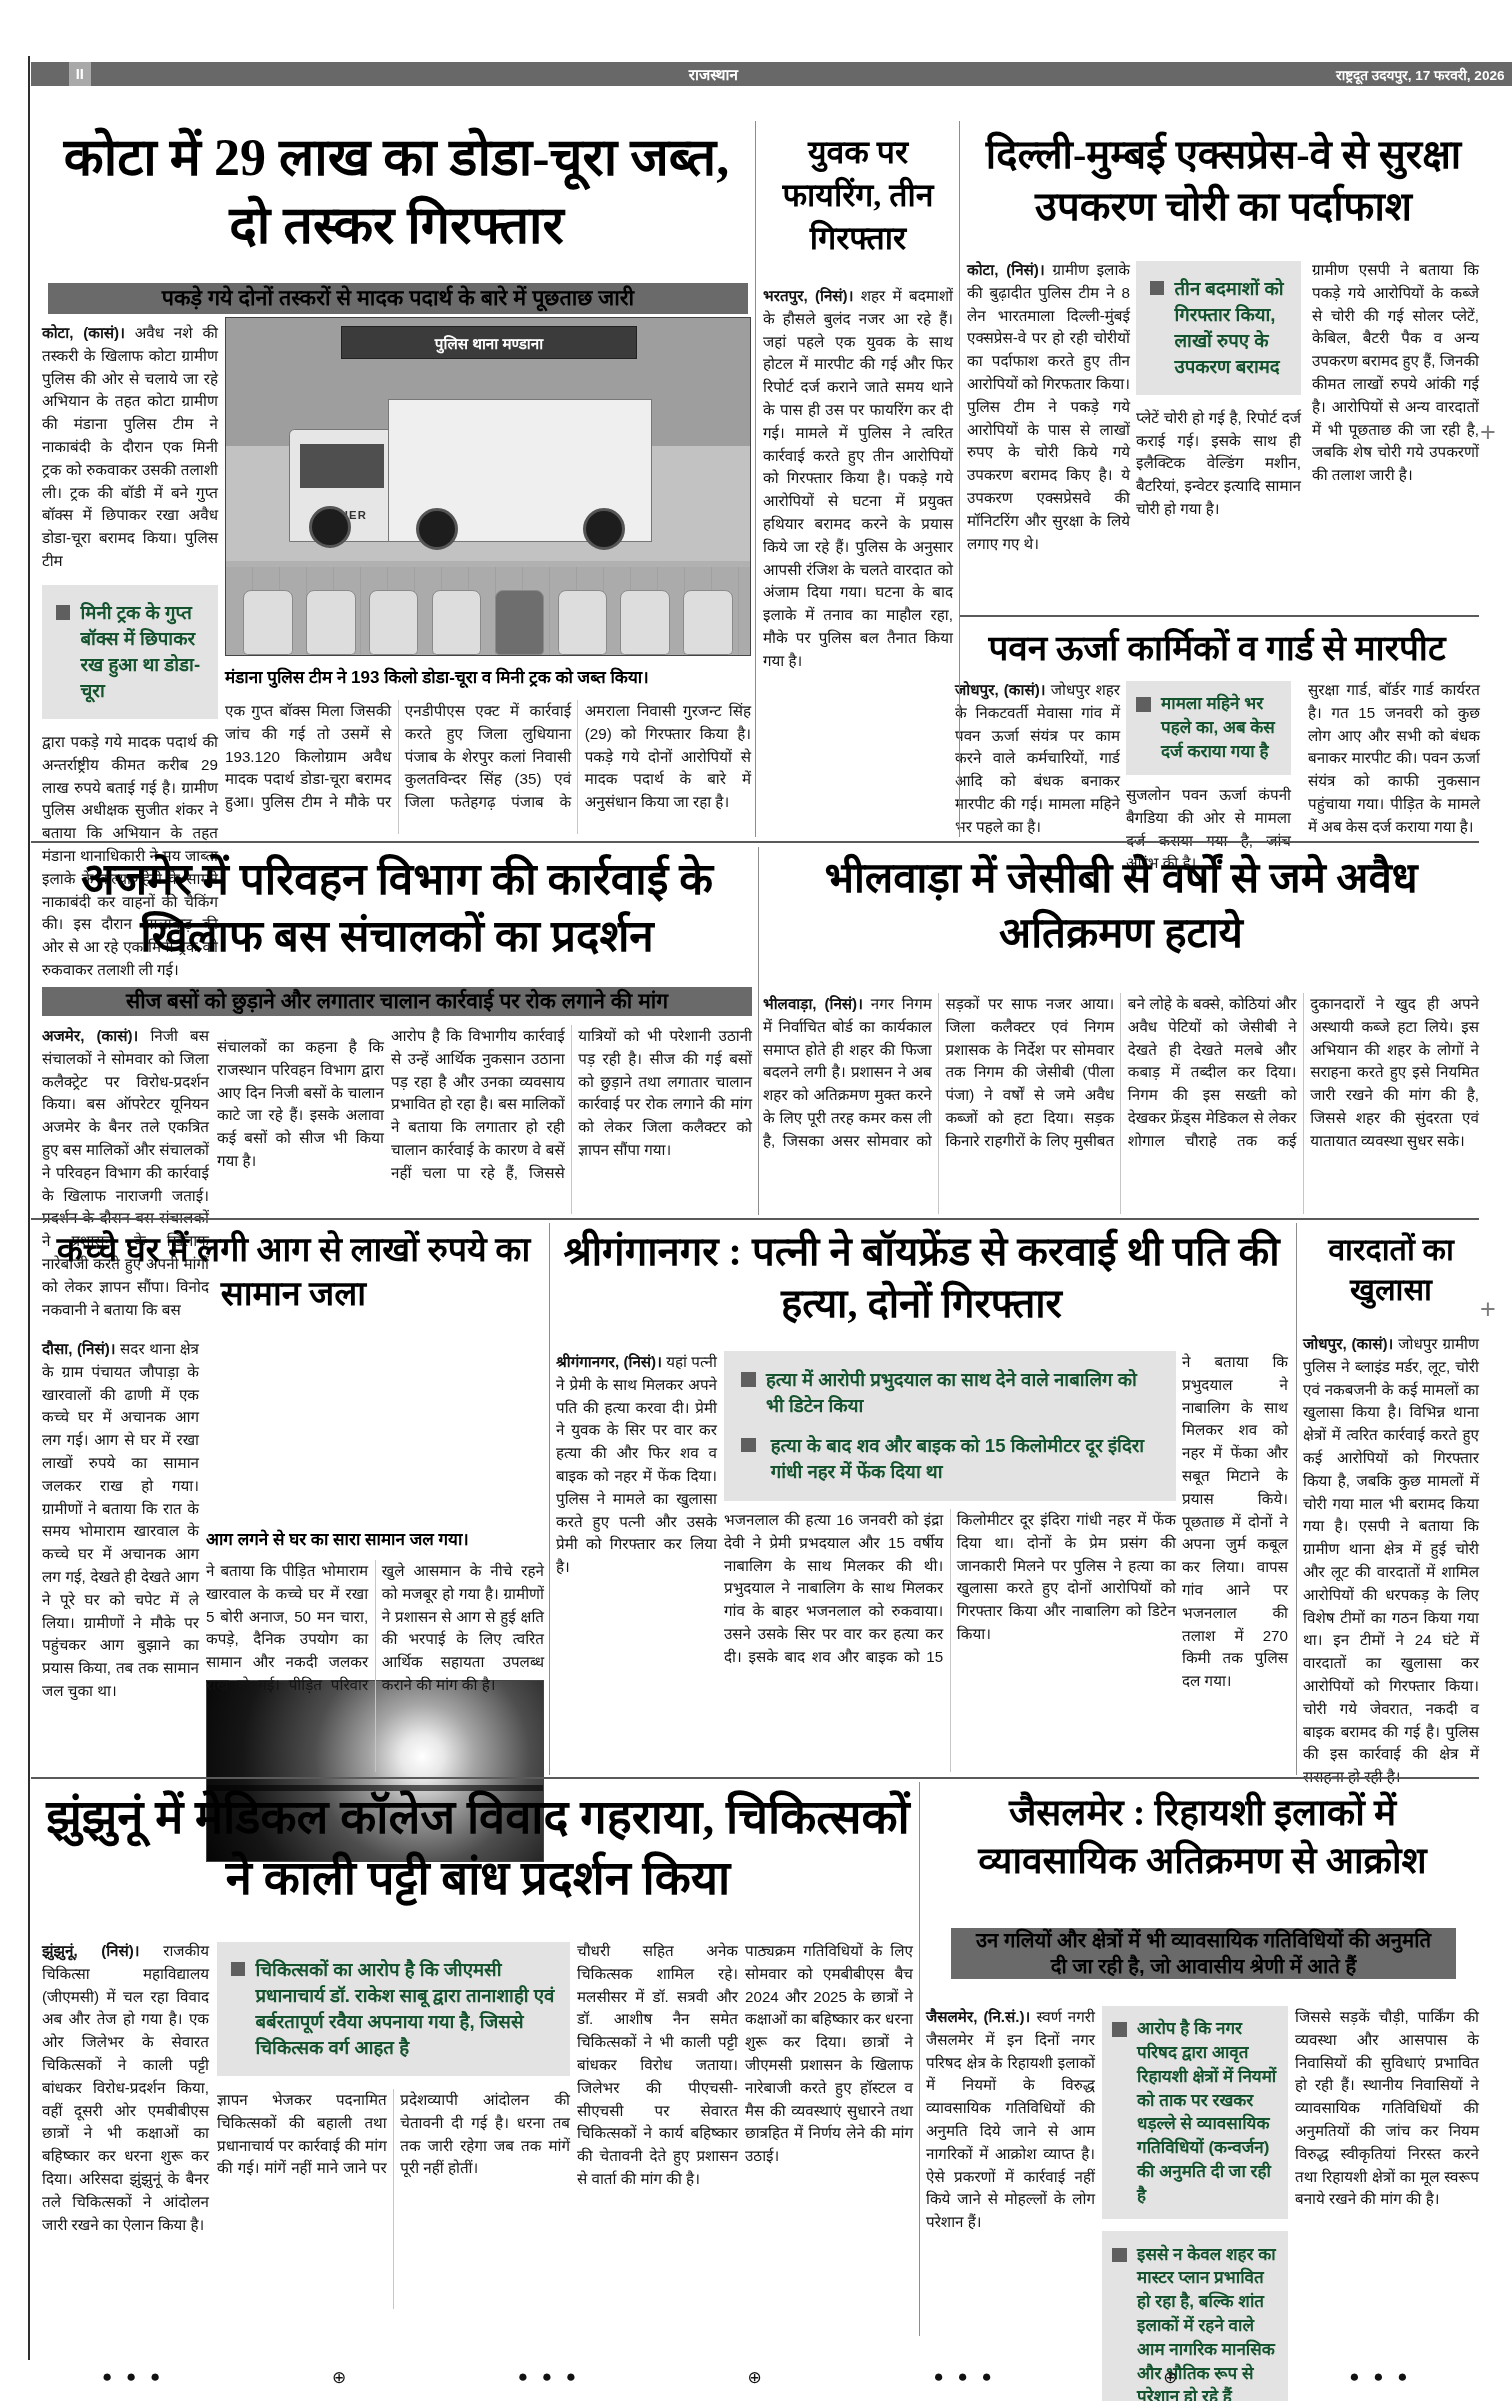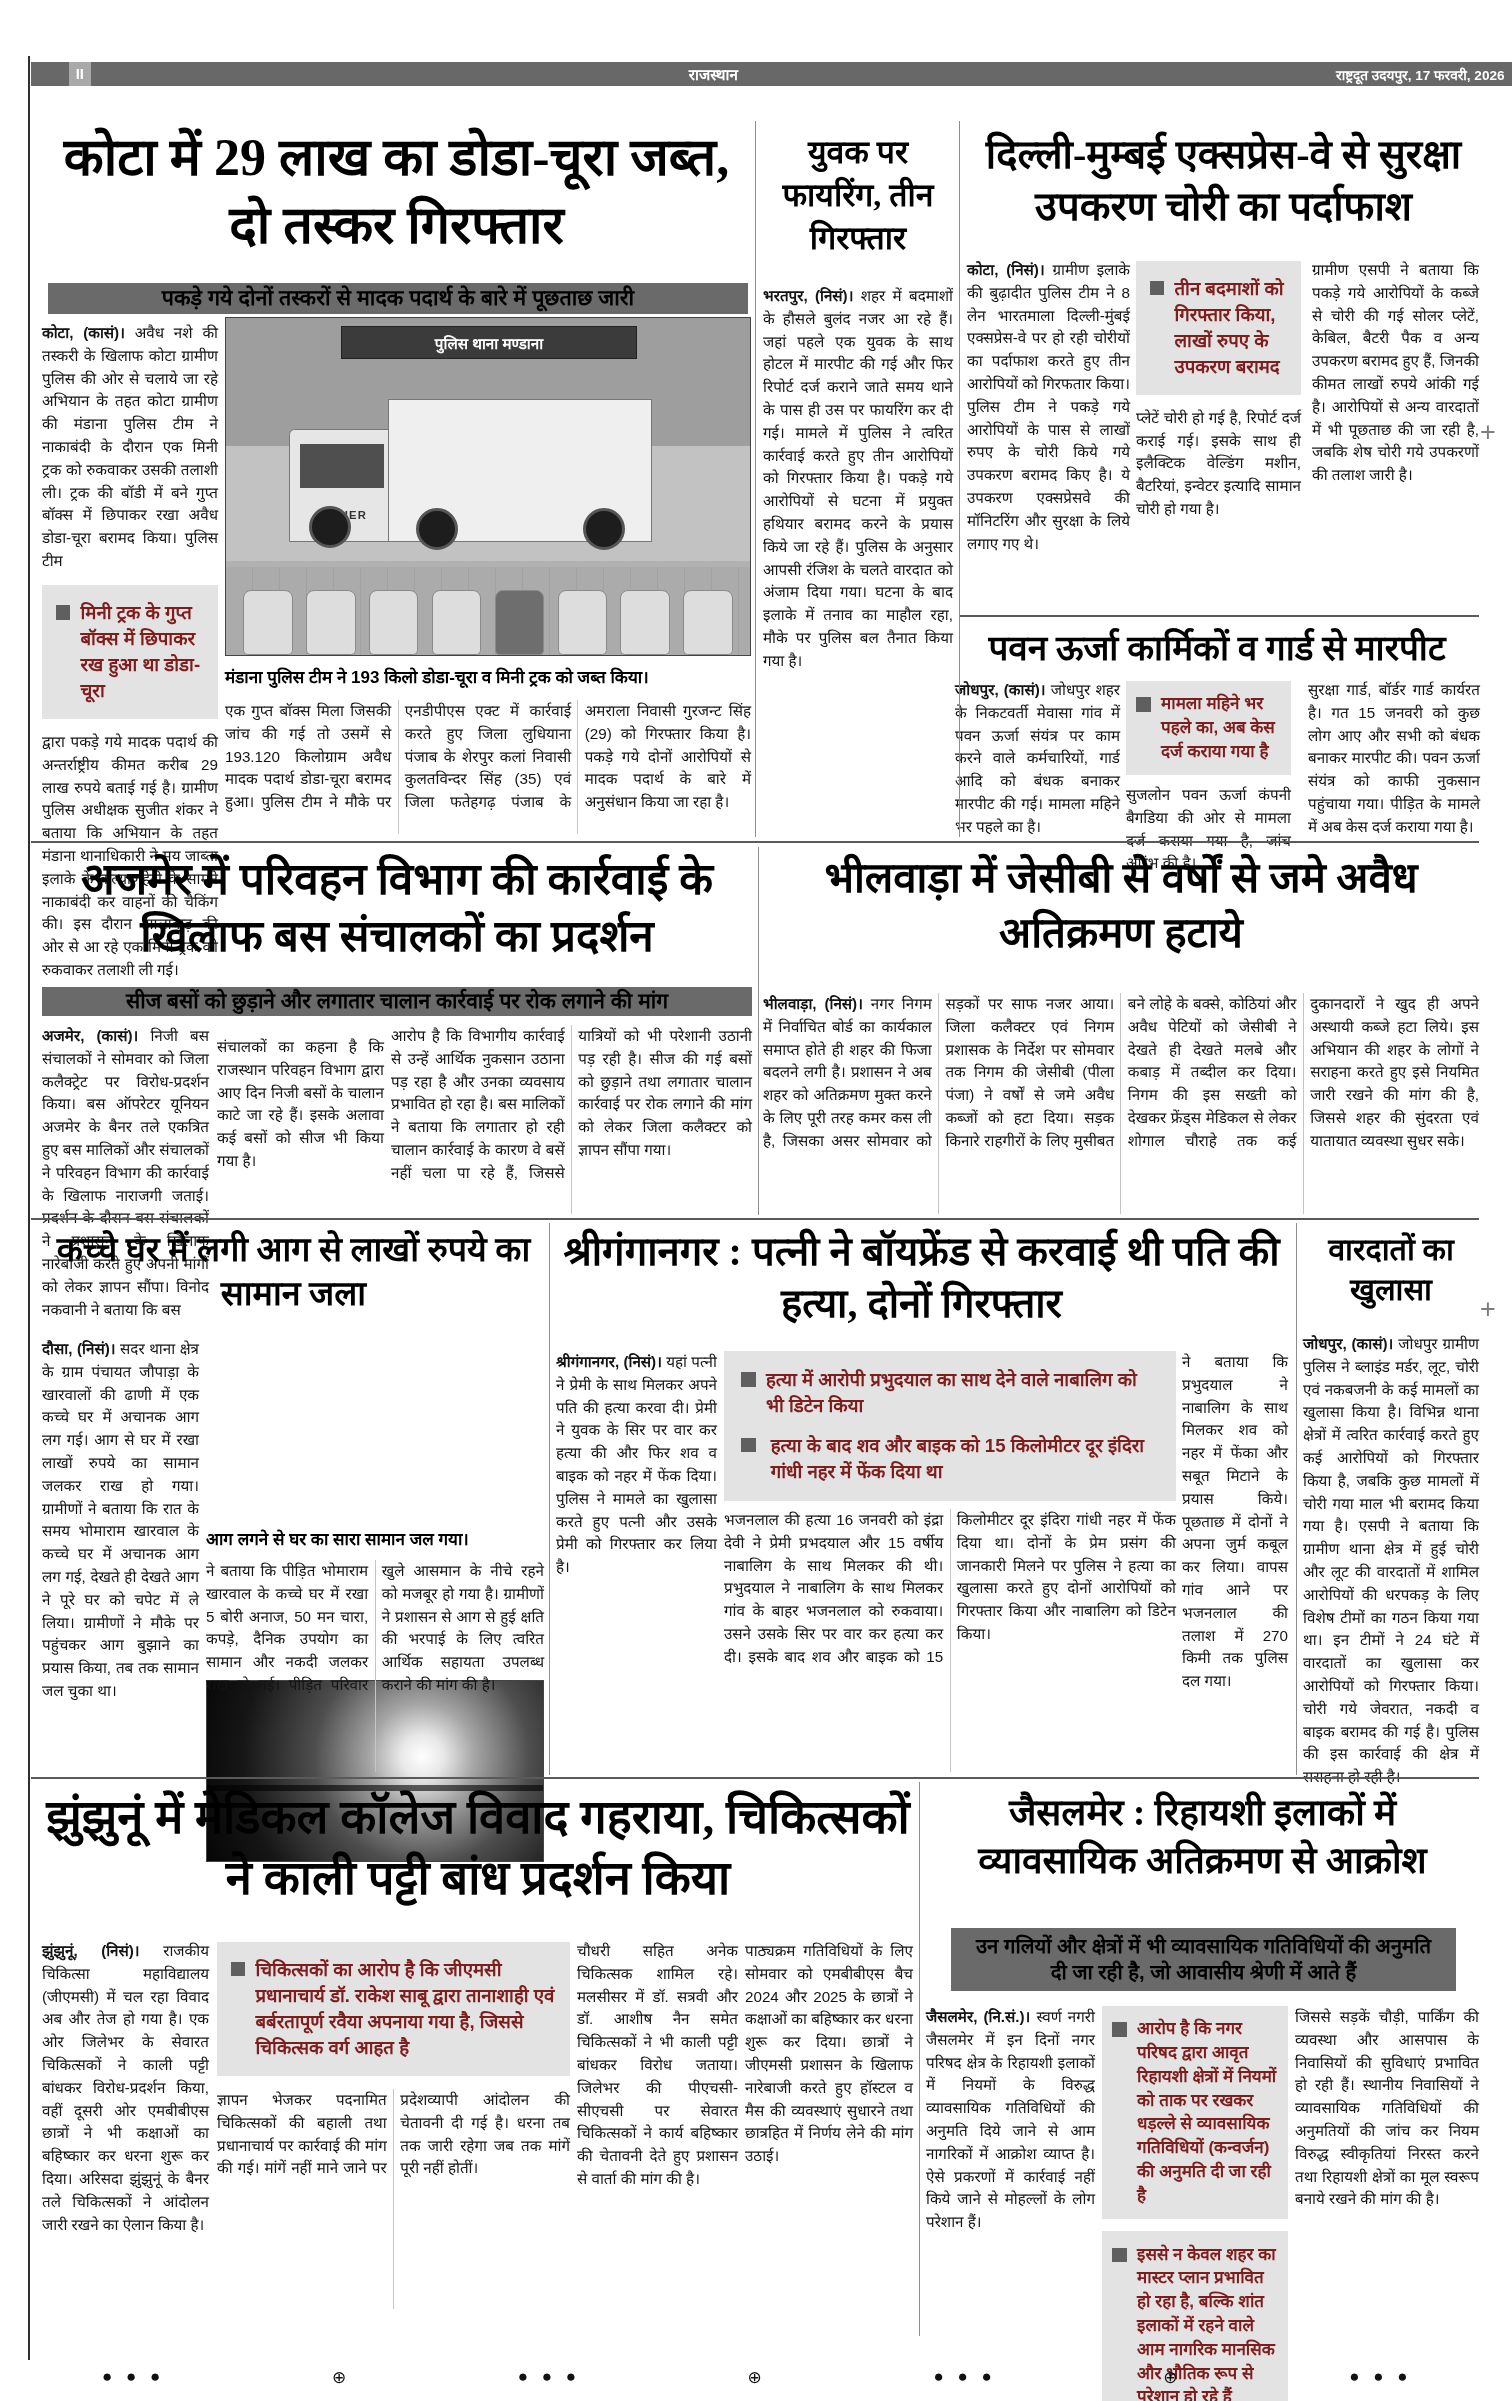--- a/index.html
+++ b/index.html
@@ -18,21 +18,21 @@
          display:flex;align-items:center;justify-content:center;line-height:1.25;}
   
   .bodytxt{font-size:15.2px;line-height:1.5;text-align:justify;color:#141414;}
   .dl{font-weight:700;}
   .cols2{column-count:2;column-gap:13.6px;column-rule:0.6px solid #c6c6c6;}
   .cols3{column-count:3;column-gap:13.6px;column-rule:0.6px solid #c6c6c6;}
   .cols4{column-count:4;column-gap:13.6px;column-rule:0.6px solid #c6c6c6;}
   
   .ibox{background:#e3e3e3;display:flex;gap:10.2px;padding:14.7px 13.6px;align-items:flex-start;}
   .ibox .sq{width:14.7px;height:14.7px;background:#5f5f5f;flex:none;margin-top:5.1px;}
-  .ibox .btxt{font-weight:700;font-size:18.6px;line-height:1.4;color:#7f1d1d;text-align:left;}
+  .ibox .btxt{font-weight:700;font-size:18.6px;line-height:1.4;color:#14532d;text-align:left;}
   .ibox.small .btxt{font-size:17px;}
   .cap{font-weight:700;font-size:17px;line-height:1.3;color:#000;}
   
   .vr{background:#8d8d8d;width:1.1px;}
   .hr{background:#5a5a5a;height:1.7px;}
   .edge{background:#2f2f2f;}
   .cross{color:#7d7d7d;font-size:27px;font-weight:300;line-height:1;}
   
   .photo{border:1.7px solid #444;box-sizing:border-box;overflow:hidden;position:relative;}
   .photo-truck{background:linear-gradient(#9e9e9e 0 38%,#c2c2c2 38% 72%,#b1b1b1 72% 100%);}
@@ -204,21 +204,21 @@
     <div class="ibox">
       <span class="sq"></span>
       <div class="btxt">चिकित्सकों का आरोप है कि जीएमसी प्रधानाचार्य डॉ. राकेश साबू द्वारा तानाशाही एवं बर्बरतापूर्ण रवैया अपनाया गया है, जिससे चिकित्सक वर्ग आहत है</div>
     </div>
     <div class="bodytxt cols2" style="margin-top:13.6px;height:220px;">ज्ञापन भेजकर पदनामित चिकित्सकों की बहाली तथा प्रधानाचार्य पर कार्रवाई की मांग की गई। मांगें नहीं माने जाने पर प्रदेशव्यापी आंदोलन की चेतावनी दी गई है। धरना तब तक जारी रहेगा जब तक मांगें पूरी नहीं होतीं।</div>
   </div>
   <div class="abs bodytxt" style="left:577px;top:1940px;width:161px;height:395px;">चौधरी सहित अनेक चिकित्सक शामिल रहे। मलसीसर में डॉ. सत्रवी और डॉ. आशीष नैन समेत चिकित्सकों ने भी काली पट्टी बांधकर विरोध जताया। जिलेभर की पीएचसी-सीएचसी पर सेवारत चिकित्सकों ने कार्य बहिष्कार की चेतावनी देते हुए प्रशासन से वार्ता की मांग की है।</div>
   <div class="abs bodytxt" style="left:745px;top:1940px;width:168px;height:395px;">पाठ्यक्रम गतिविधियों के लिए सोमवार को एमबीबीएस बैच 2024 और 2025 के छात्रों ने कक्षाओं का बहिष्कार कर धरना शुरू कर दिया। छात्रों ने जीएमसी प्रशासन के खिलाफ नारेबाजी करते हुए हॉस्टल व मैस की व्यवस्थाएं सुधारने तथा छात्रहित में निर्णय लेने की मांग उठाई।</div>
 
   <div class="abs hl" style="left:926px;top:1789px;width:553px;font-size:37px;">जैसलमेर : रिहायशी इलाकों में व्यावसायिक अतिक्रमण से आक्रोश</div>
-  <div class="abs strip" style="left:951px;top:1928px;width:505px;height:63px;font-size:20.3px;padding:0 17px;box-sizing:border-box;">उन गलियों और क्षेत्रों में भी व्यावसायिक गतिविधियों की अनुमति दी जा रही है, जो आवासीय श्रेणी में आते हैं</div>
+  <div class="abs strip" style="left:951px;top:1928px;width:505px;height:51px;font-size:20.3px;padding:0 17px;box-sizing:border-box;">उन गलियों और क्षेत्रों में भी व्यावसायिक गतिविधियों की अनुमति दी जा रही है, जो आवासीय श्रेणी में आते हैं</div>
   <div class="abs bodytxt" style="left:926px;top:2006px;width:169px;height:327px;">
     <b class="dl">जैसलमेर, (नि.सं.)।</b>
     <span>स्वर्ण नगरी जैसलमेर में इन दिनों नगर परिषद क्षेत्र के रिहायशी इलाकों में नियमों के विरुद्ध व्यावसायिक गतिविधियों की अनुमति दिये जाने से आम नागरिकों में आक्रोश व्याप्त है। ऐसे प्रकरणों में कार्रवाई नहीं किये जाने से मोहल्लों के लोग परेशान हैं।</span>
   </div>
   <div class="abs" style="left:1102px;top:2006px;width:186px;">
     <div class="ibox small" style="padding:11.3px 10.2px;">
       <span class="sq"></span>
       <div class="btxt">आरोप है कि नगर परिषद द्वारा आवृत रिहायशी क्षेत्रों में नियमों को ताक पर रखकर धड़ल्ले से व्यावसायिक गतिविधियों (कन्वर्जन) की अनुमति दी जा रही है</div>
     </div>
     <div class="ibox small" style="padding:11.3px 10.2px;margin-top:12.4px;">

